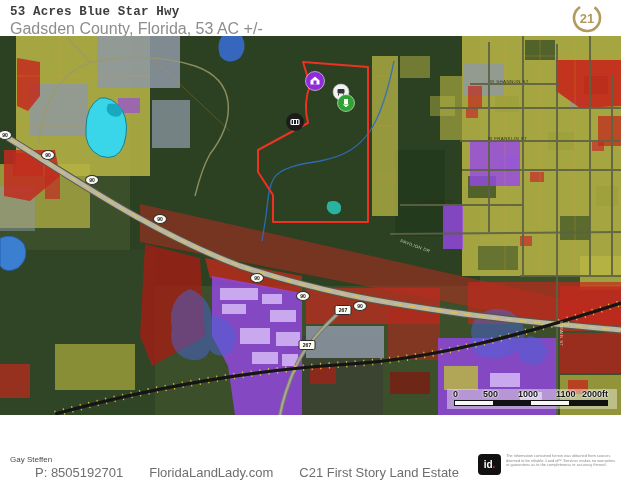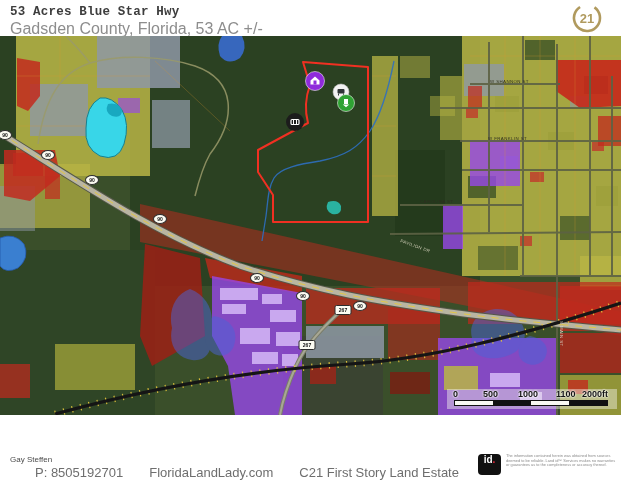--- a/index.html
+++ b/index.html
@@ -29,21 +29,21 @@
   #scale .bar i:nth-child(1),#scale .bar i:nth-child(3){background:#f8f8f2;}
   #scale .bar i:nth-child(2),#scale .bar i:nth-child(4){background:#111;}
   
   #legend{position:absolute;left:0;top:415px;width:621px;height:37px;background:#fff;}
   
   #ftr{position:absolute;left:0;top:452px;width:621px;height:28px;background:#fff;}
   #ftr .agent{position:absolute;left:10px;top:3px;font-size:8px;font-weight:normal;color:#4a4a4a;}
   #ftr .row{position:absolute;left:10px;top:13px;font-size:13px;color:#6e6e6e;display:flex;gap:26px;padding-left:25px;}
   #idbadge{position:absolute;left:478px;top:2px;width:23px;height:21px;background:#111;
     border-radius:4px;color:#fff;font-weight:bold;font-size:10px;display:flex;
-    justify-content:center;}
+    align-items:center;justify-content:center;}
   #idbadge b{color:#e8283c;}
   #disc{position:absolute;left:506px;top:2px;width:112px;font-size:3.9px;line-height:4.6px;color:#8a8a8a;}
   .maplbl{font-family:"Liberation Sans",sans-serif;}
 </style>
 </head>
 <body>
 <div id="canvas">
 
 <div id="hdr">
   <div class="t">53 Acres Blue Star Hwy</div>

